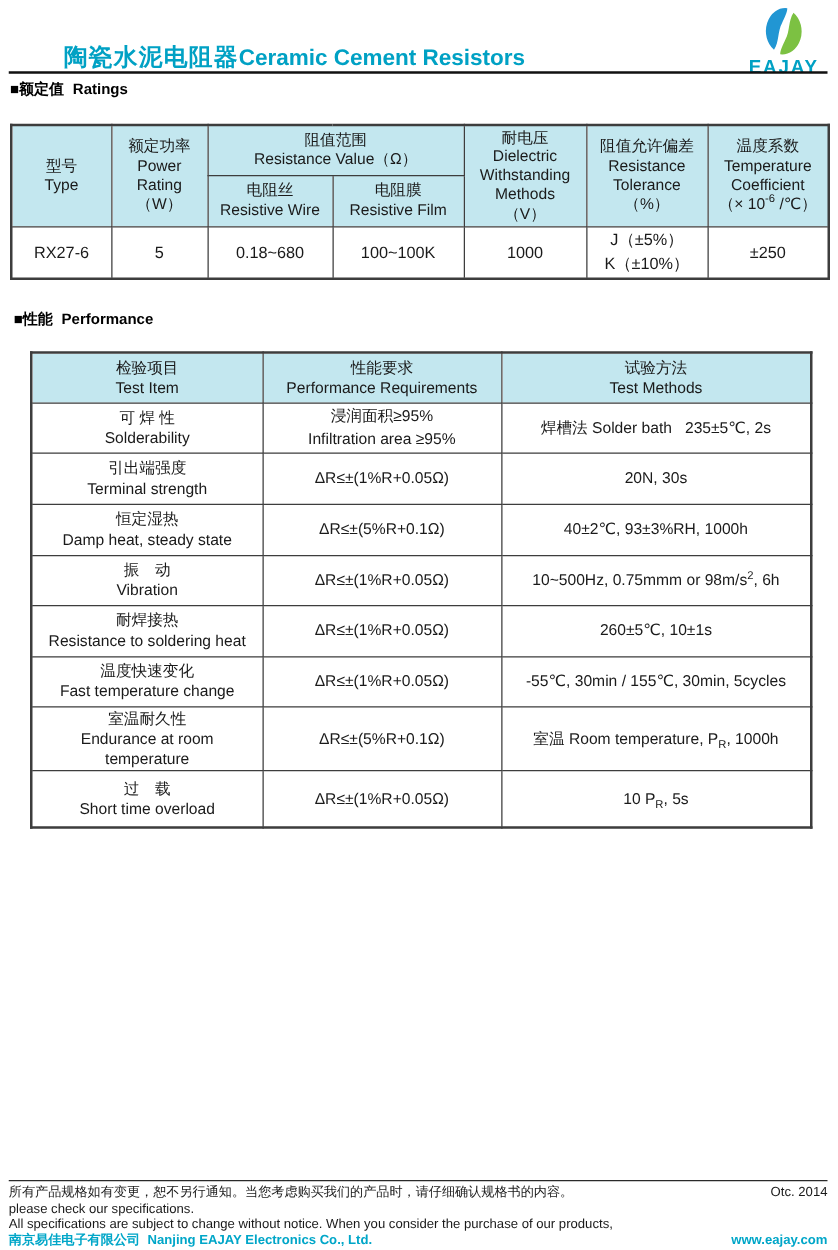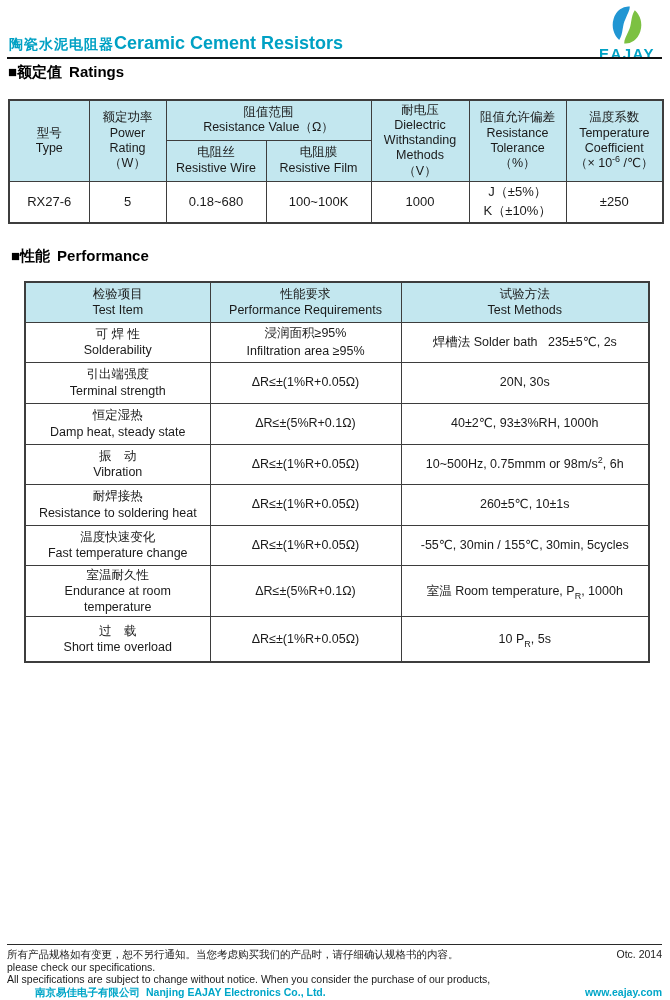--- a/index.html
+++ b/index.html
@@ -3,46 +3,46 @@
 <meta charset="utf-8">
 <style>
   html,body{margin:0;padding:0;}
   body{
     width:670px;height:1000px;position:relative;background:#ffffff;
     font-family:"Liberation Sans","DejaVu Sans",sans-serif;color:#1a1a1a;
     overflow:hidden;
   }
   
   .title{position:absolute;left:9px;top:33px;white-space:nowrap;}
-  .title-cn{font-size:14px;font-weight:bold;color:#00a1c4;letter-spacing:1px;}
+  .title-cn{font-size:19px;font-weight:bold;color:#00a1c4;letter-spacing:1px;margin-left:42px;}
   .title-en{font-size:18px;font-weight:bold;color:#00a1c4;}
   .logo{position:absolute;right:12px;top:5px;width:62px;text-align:center;}
   .logo svg{display:block;margin:0 auto;}
   .logo-text{font-size:15px;font-weight:bold;color:#00a1c4;letter-spacing:1.5px;margin-top:0px;}
   .header-rule{position:absolute;left:7px;top:57px;width:655px;height:0;border-top:2.5px solid #111;}
-  .sec-heading{position:absolute;font-size:15px;font-weight:bold;color:#000;white-space:nowrap;}
+  .sec-heading{position:absolute;font-size:12px;font-weight:bold;color:#000;white-space:nowrap;}
   .sec-heading .en{margin-left:7px;}
   #ratings-heading{left:8px;top:63px;}
   #performance-heading{left:11px;top:247px;}
   
   table{border-collapse:collapse;table-layout:fixed;border:2px solid #3d3d3d;}
   th,td{border:1px solid #3d3d3d;text-align:center;vertical-align:middle;padding:1px 3px;overflow:hidden;}
   th{background:#c3e7ef;font-weight:normal;}
   .pre{white-space:pre-wrap;}
   #ratings-table{position:absolute;left:8px;top:99px;font-size:12.5px;line-height:1.22;}
   #ratings-table td{font-size:13px;}
   #perf-table{position:absolute;left:24px;top:281px;font-size:12.5px;line-height:1.3;}
   #perf-table td{font-size:12.5px;}
   .tol-cell{line-height:1.45;}
   sup{font-size:9px;vertical-align:super;line-height:0;}
   sub{font-size:9px;vertical-align:sub;line-height:0;}
   
   .footer{position:absolute;left:7px;top:944px;width:655px;border-top:1.5px solid #2a2a2a;padding-top:3px;font-size:10.5px;line-height:12.5px;}
   .f-row{display:flex;justify-content:space-between;align-items:baseline;}
-  .f-teal{color:#00a6c8;font-weight:bold;margin-left:28px;}
+  .f-teal{color:#00a6c8;font-weight:bold;}
   .f-company .cn{margin-right:6px;}
 </style>
 </head>
 <body>
 
 <div>
 
   <div class="title">
     <span class="title-cn">陶瓷水泥电阻器</span><span class="title-en">Ceramic Cement Resistors</span>
   </div>

